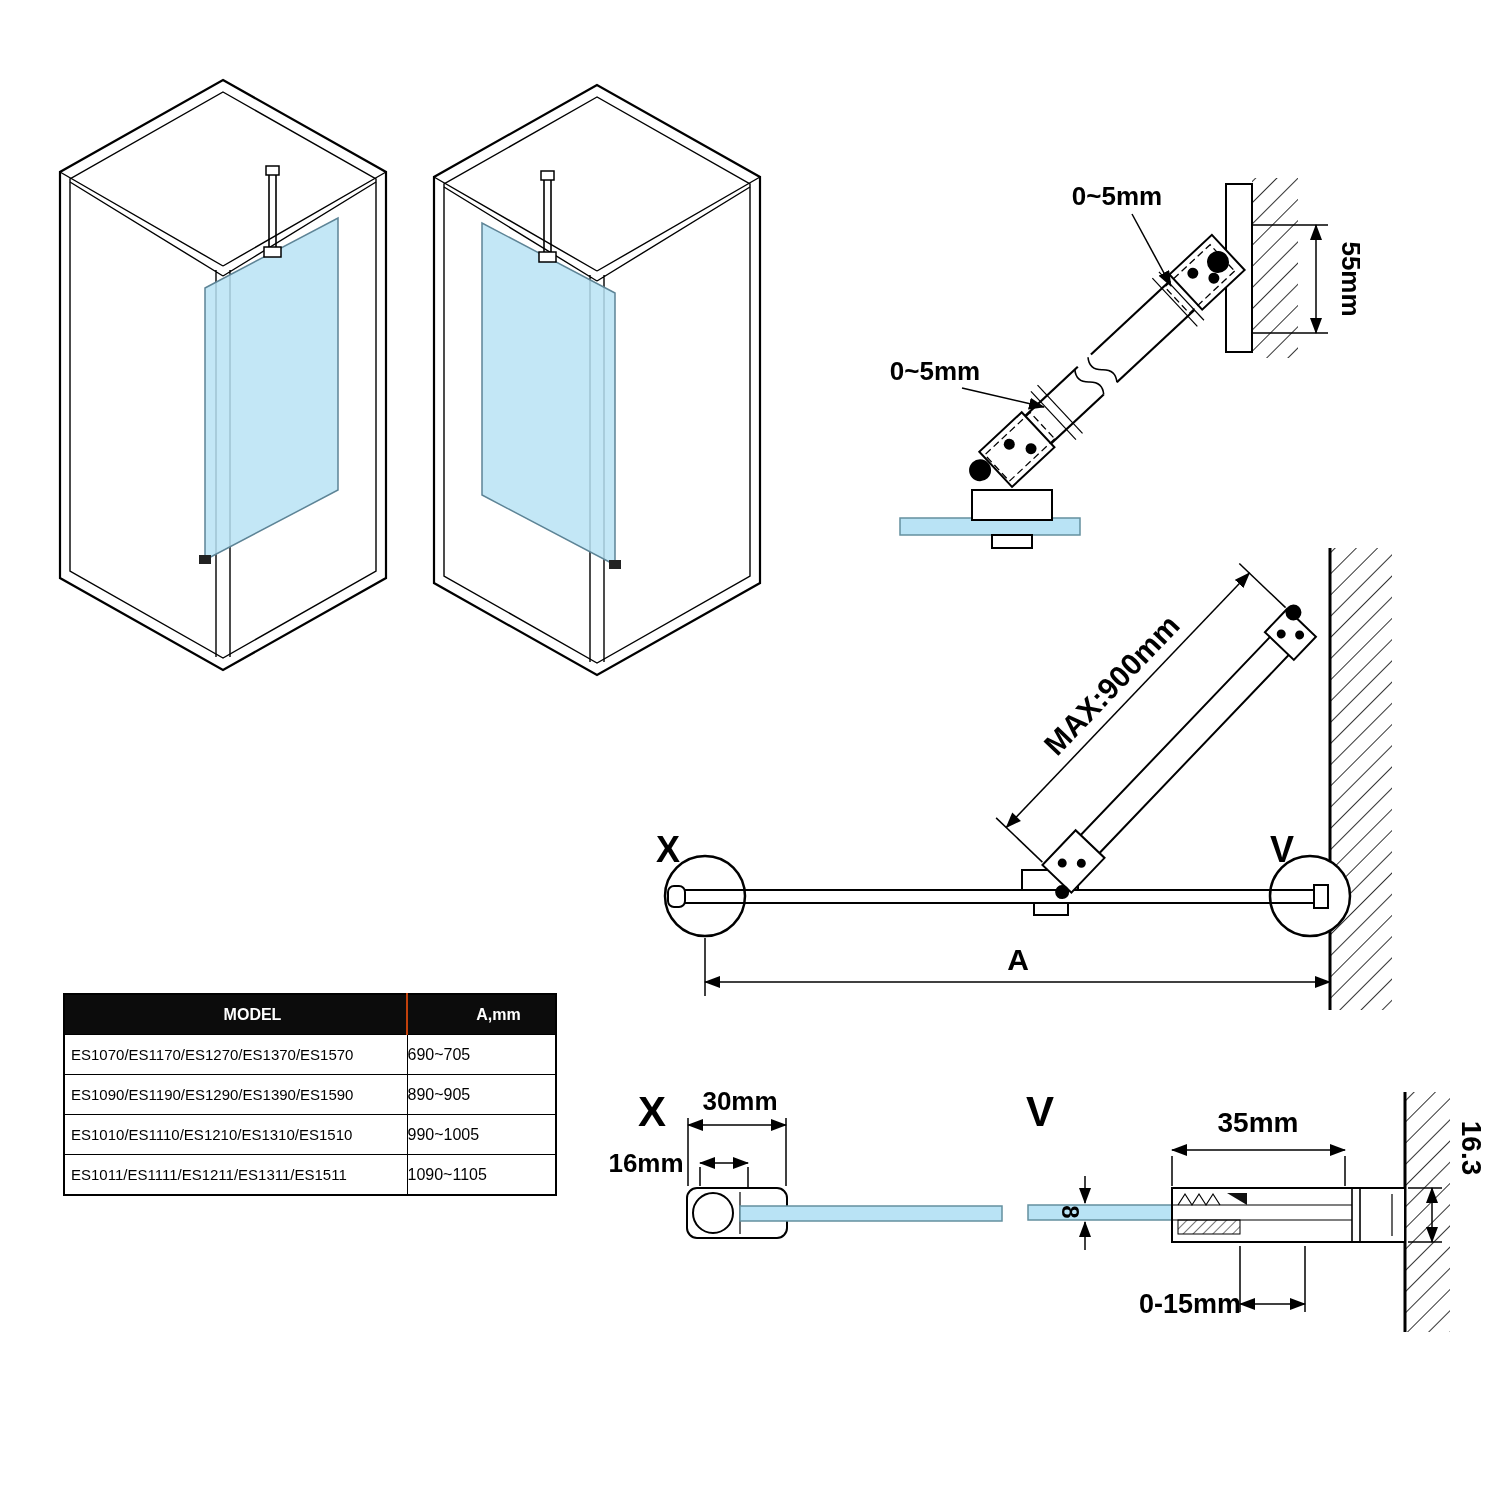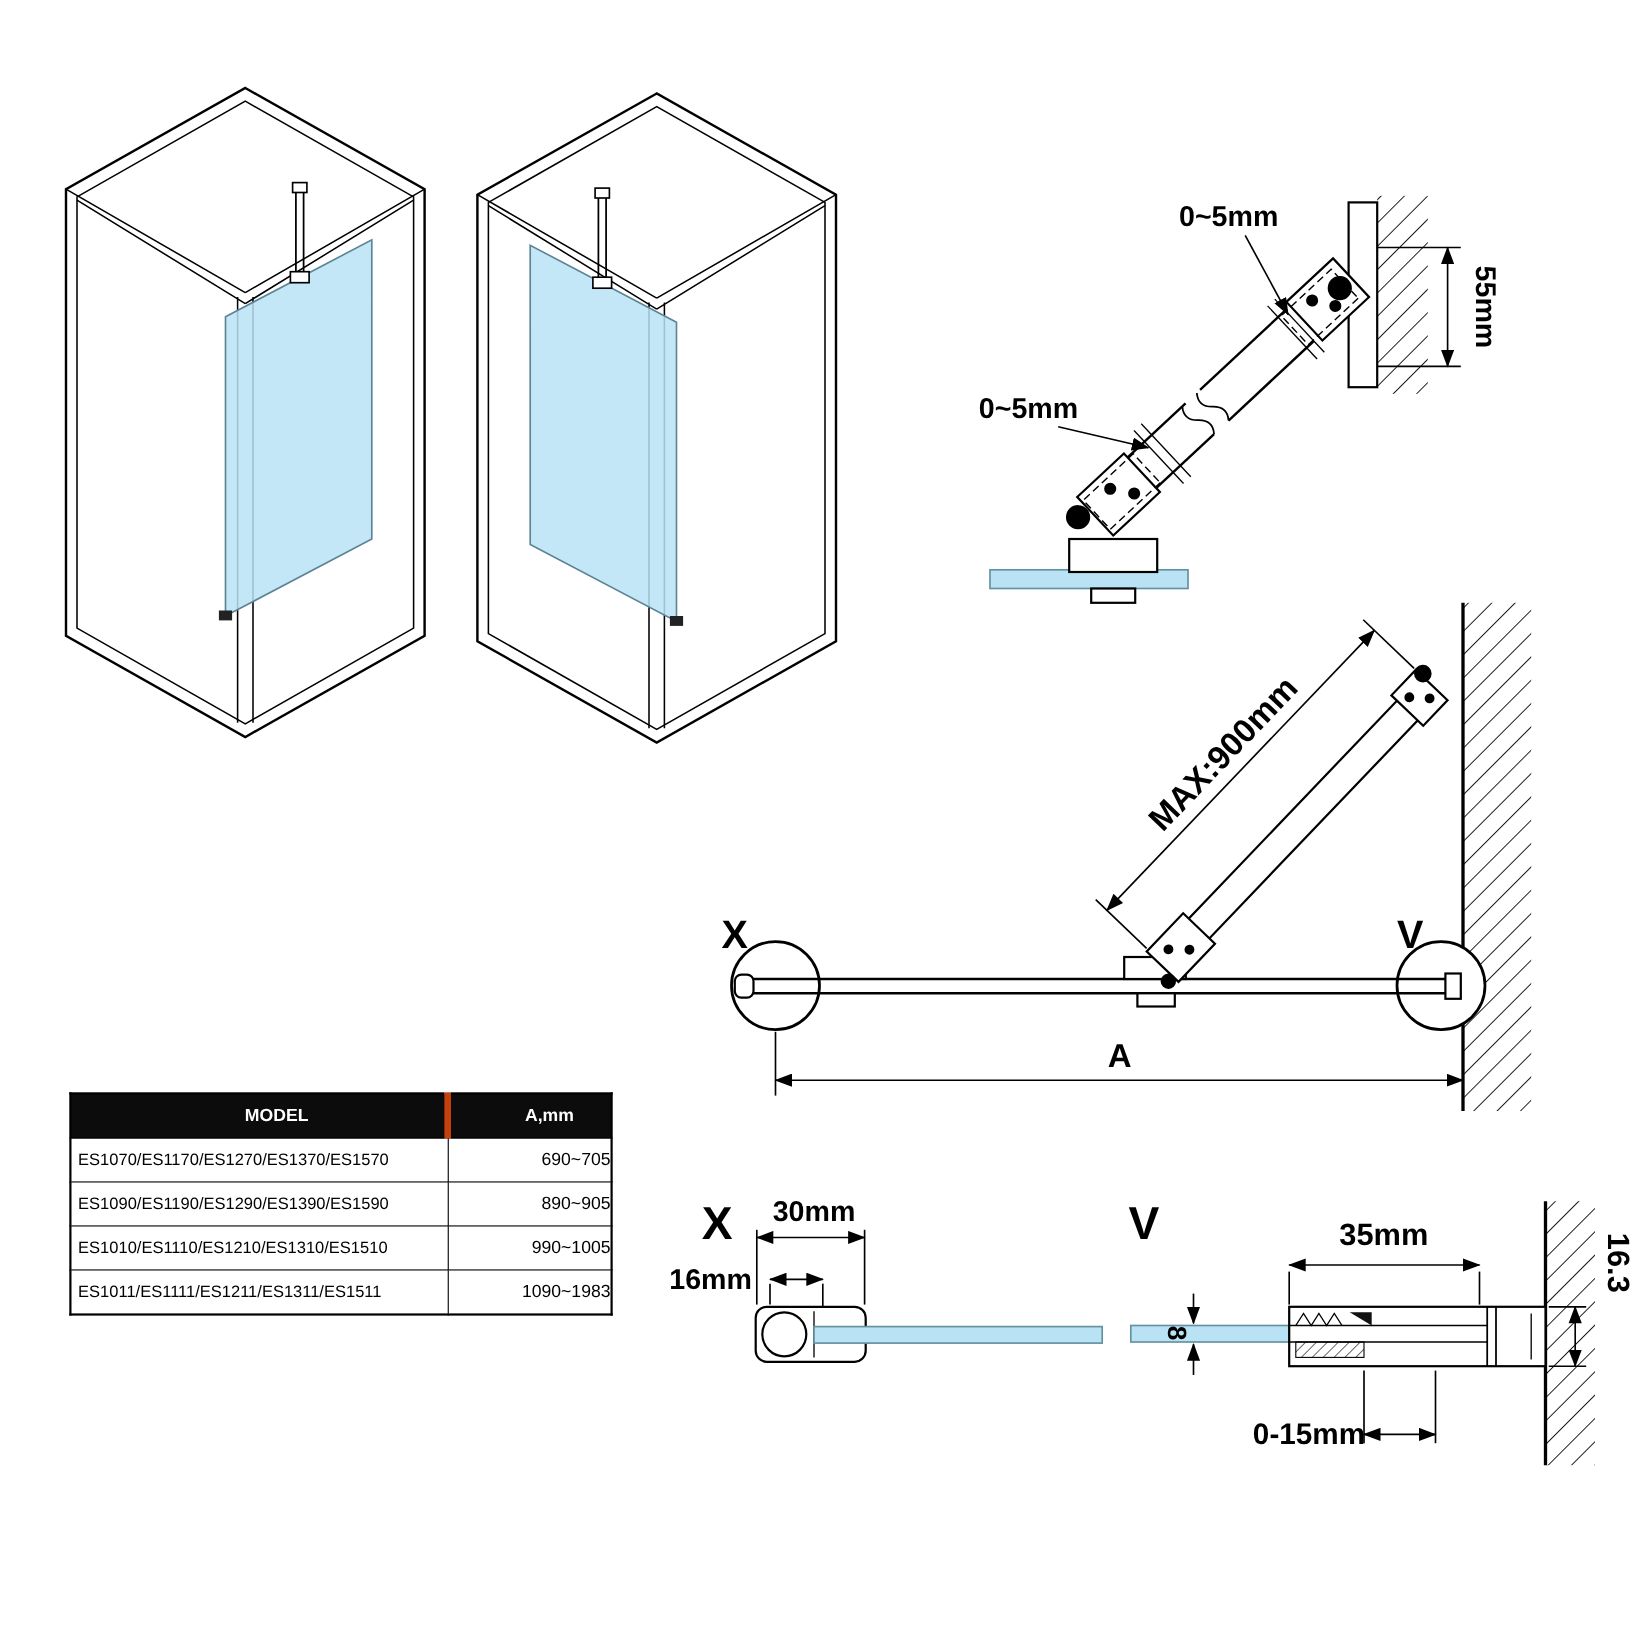--- a/index.html
+++ b/index.html
@@ -20,23 +20,23 @@
   .fw25{fill:#fff;stroke:#000;stroke-width:2.5}
   .dim{stroke:#000;stroke-width:1.5;fill:none}
   .dash{fill:none;stroke:#000;stroke-width:1.3;stroke-dasharray:7 4}
   .glass{fill:#b9e3f5;stroke:#64909f;stroke-width:1.5}
   .glass-iso{fill:#b9e3f5;fill-opacity:.85;stroke:#5d8496;stroke-width:1.5}
 
   table.model-table{position:absolute;left:63px;top:993px;width:492px;border-collapse:collapse;
         table-layout:fixed;border:2px solid #000;background:#fff;}
   table.model-table th, table.model-table td{border:1px solid #000;height:39px;padding:0;}
   table.model-table th{background:#0c0c0c;color:#fff;font-size:16px;font-weight:bold;padding-left:34px;}
-  table.model-table th + th{border-left:6px solid #c2410c;}
+  table.model-table th + th{border-left:2px solid #c2410c;}
   table.model-table td.model{font-size:15px;text-align:left;padding-left:6px;color:#000;margin-left:30px;}
-  table.model-table td.amm{font-size:16px;text-align:right;color:#000;}
+  table.model-table td.amm{font-size:16px;text-align:left;color:#000;}
 </style>
 </head>
 <body>
 
 <div class="canvas">
 
   <svg width="0" height="0" style="position:absolute">
     <defs>
       <marker id="ahE" markerWidth="17" markerHeight="13" refX="15" refY="6" orient="auto" markerUnits="userSpaceOnUse">
         <path d="M0,0 L16,6 L0,12 Z" fill="#000"></path>
@@ -262,18 +262,18 @@
       <tr>
         <td class="model">ES1090/ES1190/ES1290/ES1390/ES1590</td>
         <td class="amm">890~905</td>
       </tr>
       <tr>
         <td class="model">ES1010/ES1110/ES1210/ES1310/ES1510</td>
         <td class="amm">990~1005</td>
       </tr>
       <tr>
         <td class="model">ES1011/ES1111/ES1211/ES1311/ES1511</td>
-        <td class="amm">1090~1983</td>
+        <td class="amm">1090~1105</td>
       </tr>
     </tbody>
   </table>
 
 </div>
 
 </body></html>

